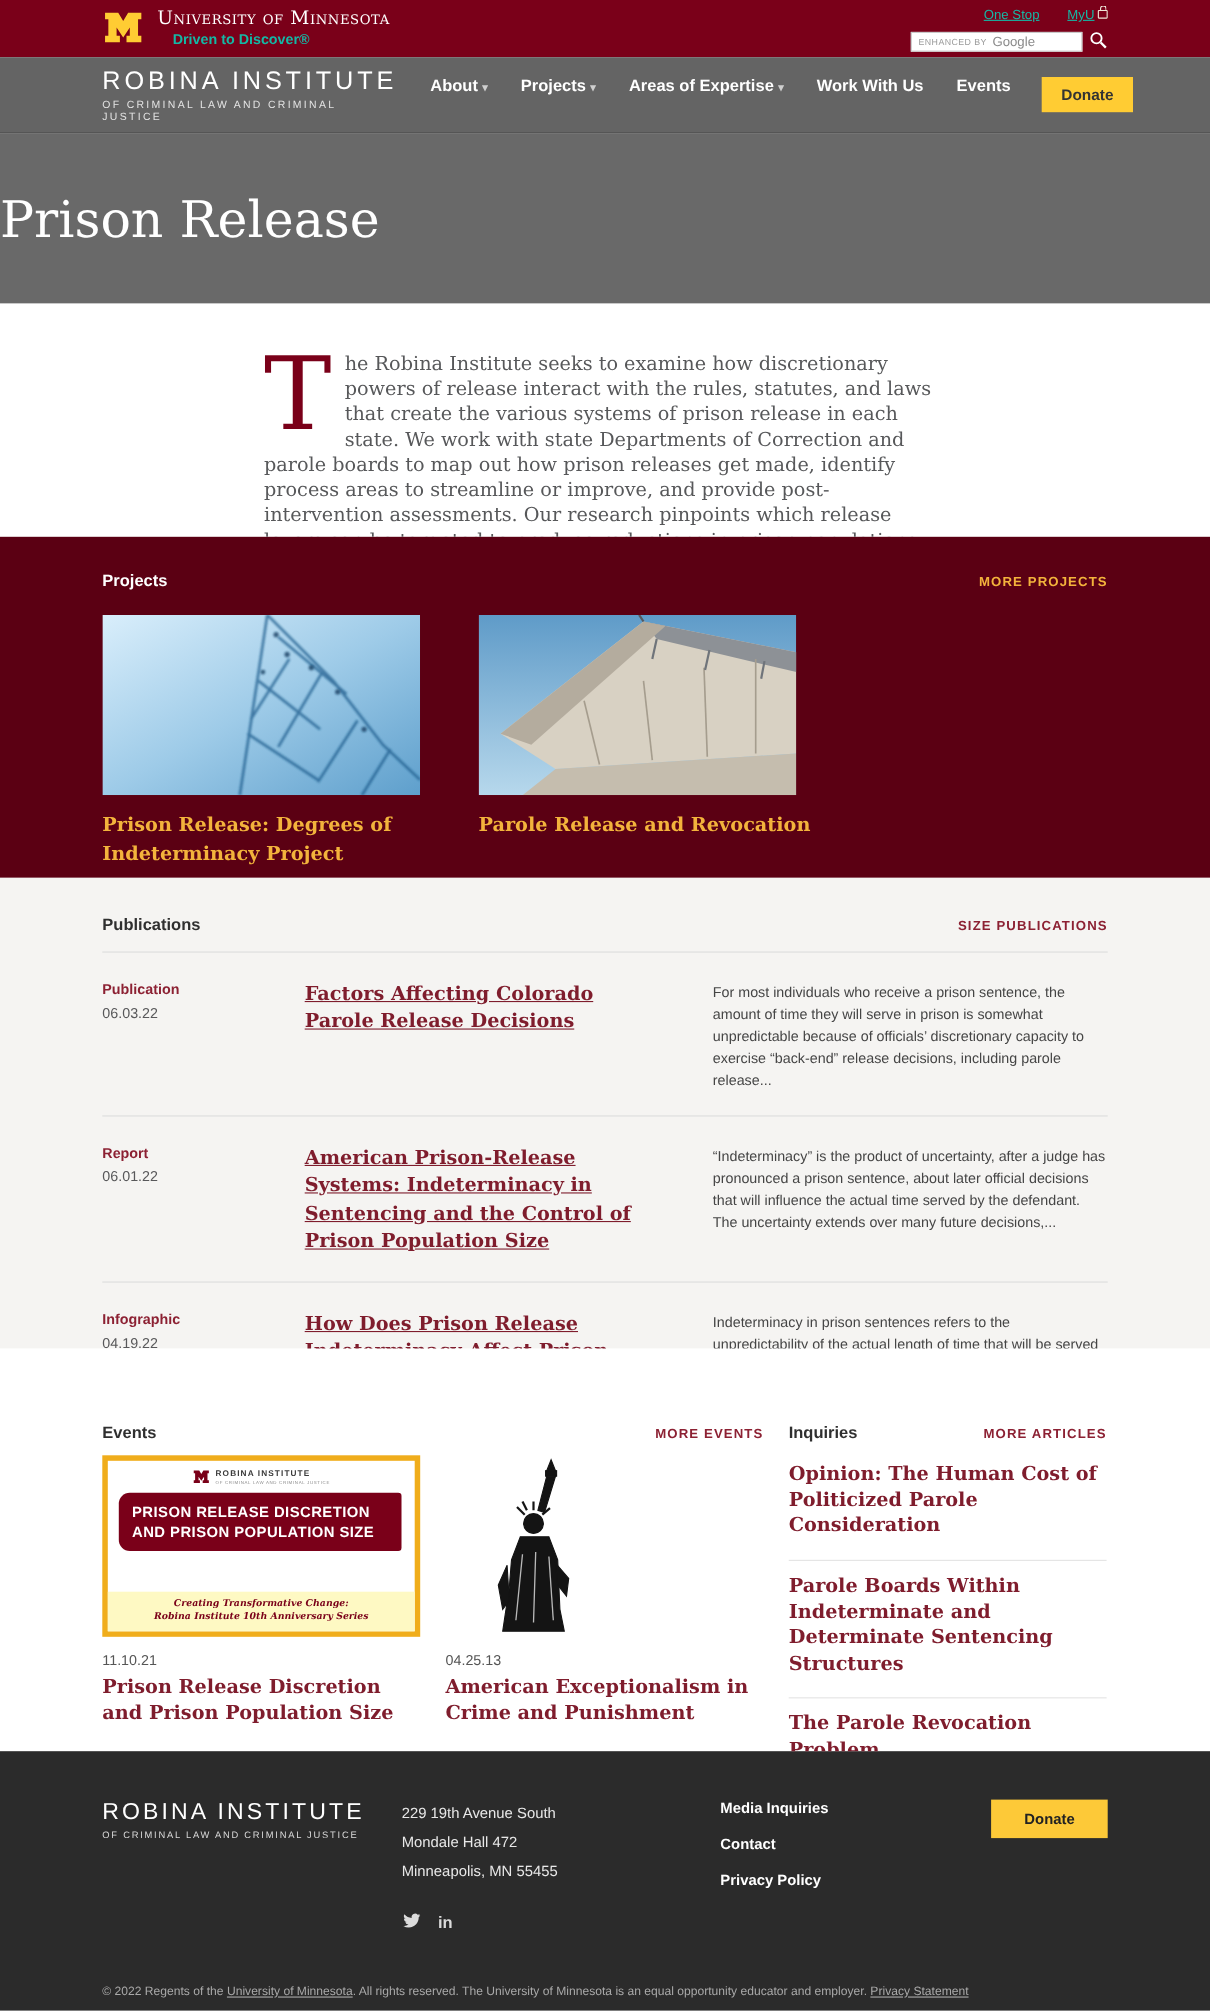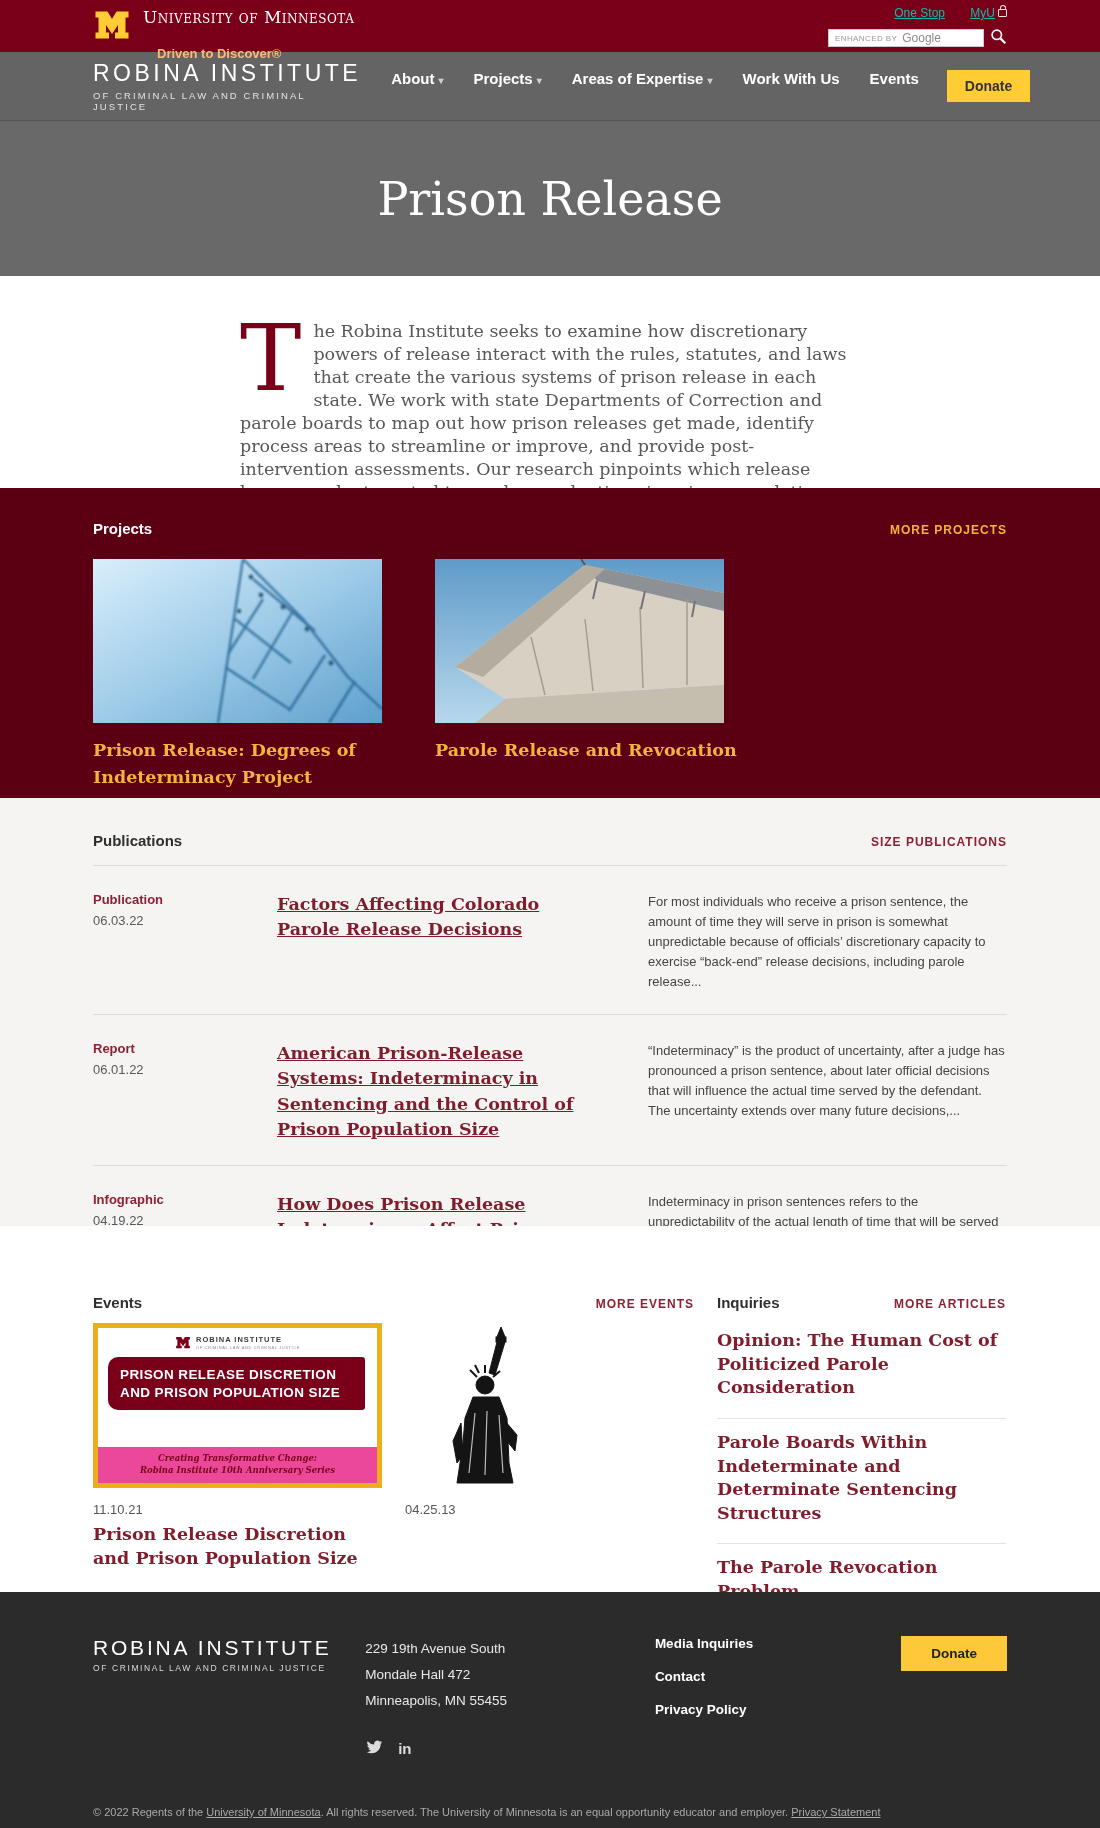--- a/index.html
+++ b/index.html
@@ -7,21 +7,21 @@
   body { width:1100px; font-family:"Liberation Sans", sans-serif; }
   .container { width:914px; margin:0 auto; }
 
   
   .topbar { height:52px; background:#7a0019; }
   .topbar-inner { width:914px; margin:0 auto; position:relative; height:52px; }
   .umn-logo { position:absolute; left:0; top:7px; display:flex; align-items:flex-start; }
   .block-m { width:38px; height:36px; }
   .umn-word { margin-left:12px; }
   .umn-university { color:#fff; font-family:"DejaVu Serif", serif; font-variant:small-caps; font-size:17px; letter-spacing:.5px; }
-  .umn-tagline { color:#fdba74; font-weight:bold; font-size:13px; margin-top:19px; margin-left:14px; }
+  .umn-tagline { color:#14b8a6; font-weight:bold; font-size:13px; margin-top:1px; margin-left:14px; }
   .topbar-right { position:absolute; right:0; top:6px; text-align:right; }
   .topbar-links { font-size:12px; }
   .topbar-links a { color:#14b8a6; text-decoration:underline; margin-left:22px; }
   .lock-icon { display:inline-block; width:9px; height:8px; border:1.5px solid #f0e6d8; border-radius:1px; position:relative; margin-left:3px; }
   .lock-icon:before { content:""; position:absolute; left:1px; top:-5px; width:4px; height:4px; border:1.5px solid #f0e6d8; border-bottom:none; border-radius:4px 4px 0 0; }
   .search-row { margin-top:8px; display:flex; align-items:center; justify-content:flex-end; }
   .search-box { width:156px; height:18px; background:#fff; border:1px solid #c9c9c9; display:flex; align-items:center; padding:0 6px; cursor:text; }
   .search-enhanced { font-size:8px; color:#9a9a9a; letter-spacing:.4px; text-transform:uppercase; }
   .search-engine { font-size:12px; color:#8b8b8b; margin-left:5px; }
   .search-btn { margin-left:6px; background:none; border:none; cursor:pointer; }
@@ -30,21 +30,21 @@
   .mainnav { height:69px; background:#646464; border-bottom:1px solid #555; }
   .mainnav-inner { width:914px; margin:0 auto; height:68px; display:flex; align-items:center; justify-content:space-between; }
   .brand-title { color:#fff; font-size:23px; letter-spacing:3.5px; font-weight:400; text-transform:uppercase; white-space:nowrap; }
   .brand-sub { color:#e3e3e3; font-size:9.5px; letter-spacing:2.1px; text-transform:uppercase; margin-top:3px; }
   .nav-menu { display:flex; align-items:flex-start; }
   .nav-item { color:#fff; font-weight:bold; font-size:15px; text-decoration:none; margin-left:30px; white-space:nowrap; }
   .caret { color:#cfcfcf; font-size:10px; margin-left:4px; }
   .donate-btn { margin-left:28px; background:#ffcc33; color:#333; font-weight:bold; font-size:14px; padding:8px 18px; text-decoration:none; }
 
   
-  .hero { height:155px; background:#696969; display:flex; align-items:center; justify-content:center; }
+  .hero { height:155px; background:#696969; display:flex; align-items:center; justify-content:flex-start; }
   .hero-title { color:#fff; font-family:"DejaVu Serif", serif; font-weight:400; font-size:46px; }
 
   
   .intro { height:212px; background:#fff; padding-top:44px; overflow:hidden; }
   .intro-text { width:620px; margin:0 auto; font-family:"DejaVu Serif", serif; font-size:17.5px; line-height:23px; color:#57585a; }
   .dropcap { float:left; font-family:"DejaVu Serif", serif; color:#7a0019; font-size:92px; line-height:70px; margin:4px 12px 0 0; font-weight:500; }
 
   
   .projects { height:310px; background:#5b0013; padding-top:32px; overflow:hidden; }
   .sec-head-row { display:flex; justify-content:space-between; align-items:baseline; }
@@ -76,21 +76,21 @@
   .ev-cards { display:flex; gap:23px; margin-top:12px; }
   .ev-card { width:289px; }
   .poster { width:289px; height:165px; border:5px solid #f0ad1b; background:#fff; display:flex; flex-direction:column; cursor:pointer; }
   .poster-logo { display:flex; justify-content:center; align-items:center; margin-top:7px; }
   .poster-m { width:16px; height:15px; }
   .poster-brand-stack { margin-left:5px; }
   .poster-brand { font-size:7.5px; font-weight:bold; letter-spacing:1px; color:#3a3a3a; }
   .poster-brand-sub { font-size:4px; letter-spacing:.6px; color:#8c8c8c; margin-top:1px; }
   .poster-box { background:#7a0019; border-radius:10px 3px 3px 10px; margin:7px 12px 0 10px; padding:9px 12px; }
   .poster-headline { color:#fff; font-weight:bold; font-size:13.5px; line-height:1.3; letter-spacing:.4px; text-transform:uppercase; }
-  .poster-strip { margin-top:auto; background:#ec4899; padding:5px 21px 6px; text-align:center; }
+  .poster-strip { margin-top:auto; background:#fef9c3; padding:5px 21px 6px; text-align:center; }
   .poster-series { font-family:"DejaVu Serif", serif; font-style:italic; font-weight:bold; color:#7a0019; font-size:8.5px; line-height:1.5; }
   .statue-box { width:170px; height:165px; background:#fff; cursor:pointer; }
   .ev-date { margin-top:14px; font-size:13px; color:#565656; }
   .ev-title { display:block; margin-top:6px; font-family:"DejaVu Serif", serif; font-weight:bold; font-size:17.5px; line-height:1.35; color:#7f1d2d; text-decoration:none; }
   .art-list { margin-top:6px; }
   .art-item { display:block; padding:12px 0 18px; border-bottom:1px solid #e3e3e3; font-family:"DejaVu Serif", serif; font-weight:bold; font-size:17.5px; line-height:1.35; color:#7f1d2d; text-decoration:none; }
   .art-item:last-child { border-bottom:none; }
 
   
   .footer { height:236px; background:#2b2b2b; padding:44px 0 16px; overflow:hidden; }
@@ -333,20 +333,21 @@
                 <polygon points="100,98 112,112 110,128 102,118"></polygon>
               </g>
               <g stroke="#ffffff" stroke-width="1.2" opacity="0.7">
                 <line x1="70" y1="90" x2="64" y2="150"></line>
                   <line x1="82" y1="88" x2="80" y2="152"></line>
                   <line x1="94" y1="92" x2="98" y2="150"></line>
               </g>
             </svg>
           </div>
           <div class="ev-date">04.25.13</div>
+          <a class="ev-title" href="#">American Exceptionalism in Crime and Punishment</a>
         </div>
       </div>
     </div>
     <div class="ev-right">
       <div class="sec-head-row">
         <div class="sec-heading dark-heading">Inquiries</div>
         <a class="more-link more-maroon" href="#">MORE ARTICLES</a>
       </div>
       <div class="art-list">
         <a class="art-item" href="#">Opinion: The Human Cost of Politicized Parole Consideration</a>

